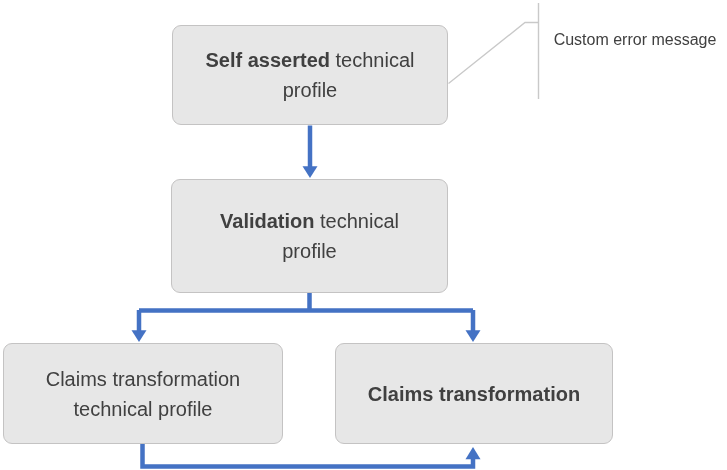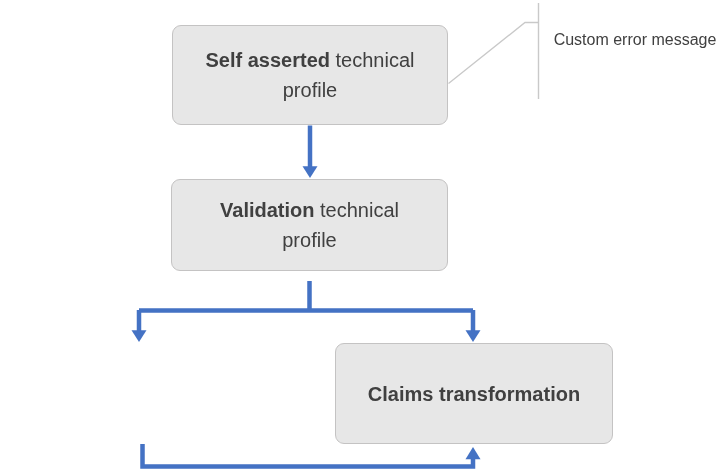--- a/index.html
+++ b/index.html
@@ -33,21 +33,21 @@
   .box p{
     margin:4px auto;
     max-width:225px;
     text-align:center;
     font-size:20px;
     line-height:30px;
     color:var(--text);
   }
   .box b{font-weight:bold;}
   .n1{left:172px;top:25px;width:276px;height:100px;}
-  .n2{left:171px;top:179px;width:277px;height:92px;}
+  .n2{left:171px;top:179px;width:277px;height:114px;}
   .n3{left:3px;top:343px;width:280px;height:101px;}
   .n4{left:335px;top:343px;width:278px;height:101px;}
   .callout-label{
     position:absolute;
     left:549px;top:25px;width:172px;
     text-align:center;
     font-size:16px;line-height:29px;
     color:var(--text);
   }
 </style>
@@ -81,20 +81,23 @@
   </svg>
 
   <div class="box n1">
     <p><b>Self asserted</b><span> technical profile</span></p>
   </div>
 
   <div class="box n2">
     <p><b>Validation</b><span> technical profile</span></p>
   </div>
 
+  <div class="box n3">
+    <p><b></b><span>Claims transformation technical profile</span></p>
+  </div>
 
   <div class="box n4">
     <p><b>Claims transformation</b><span></span></p>
   </div>
 
   <div class="callout-label">Custom error message</div>
 
 </div>
 
 </body></html>

